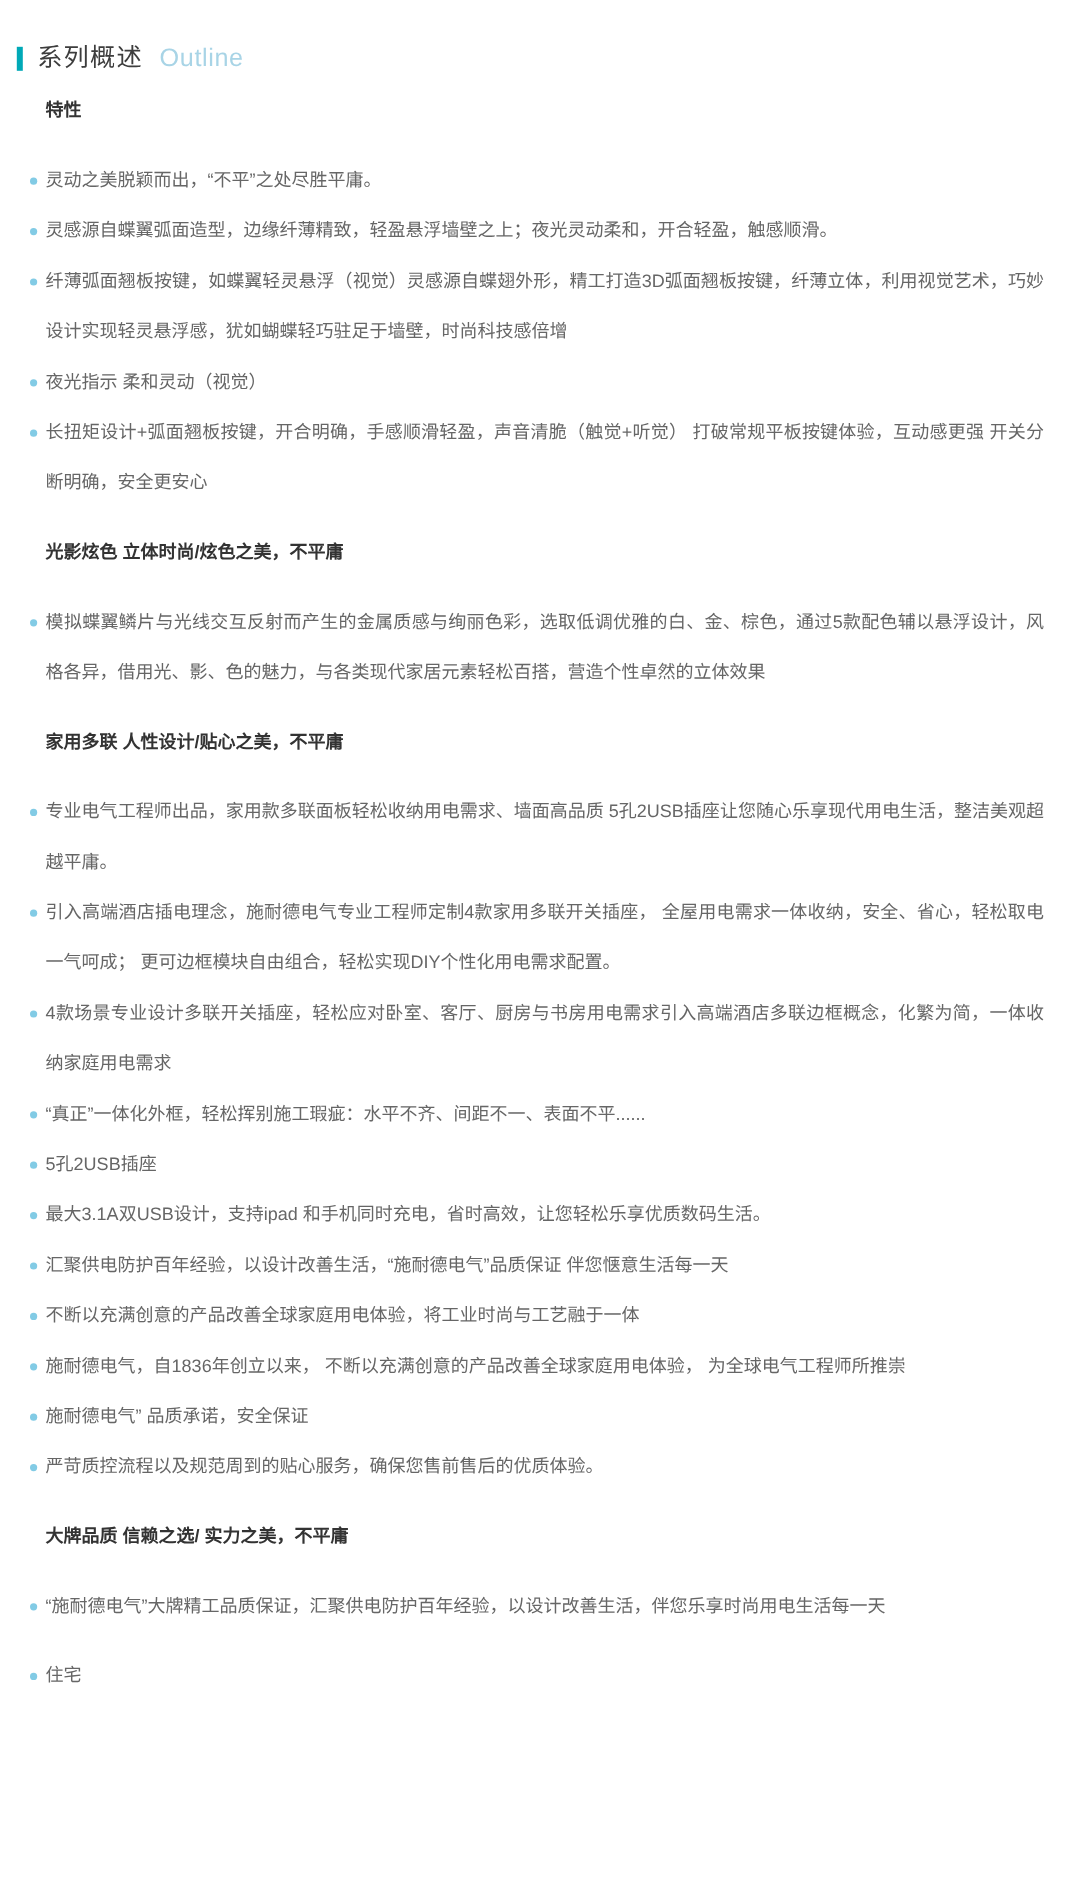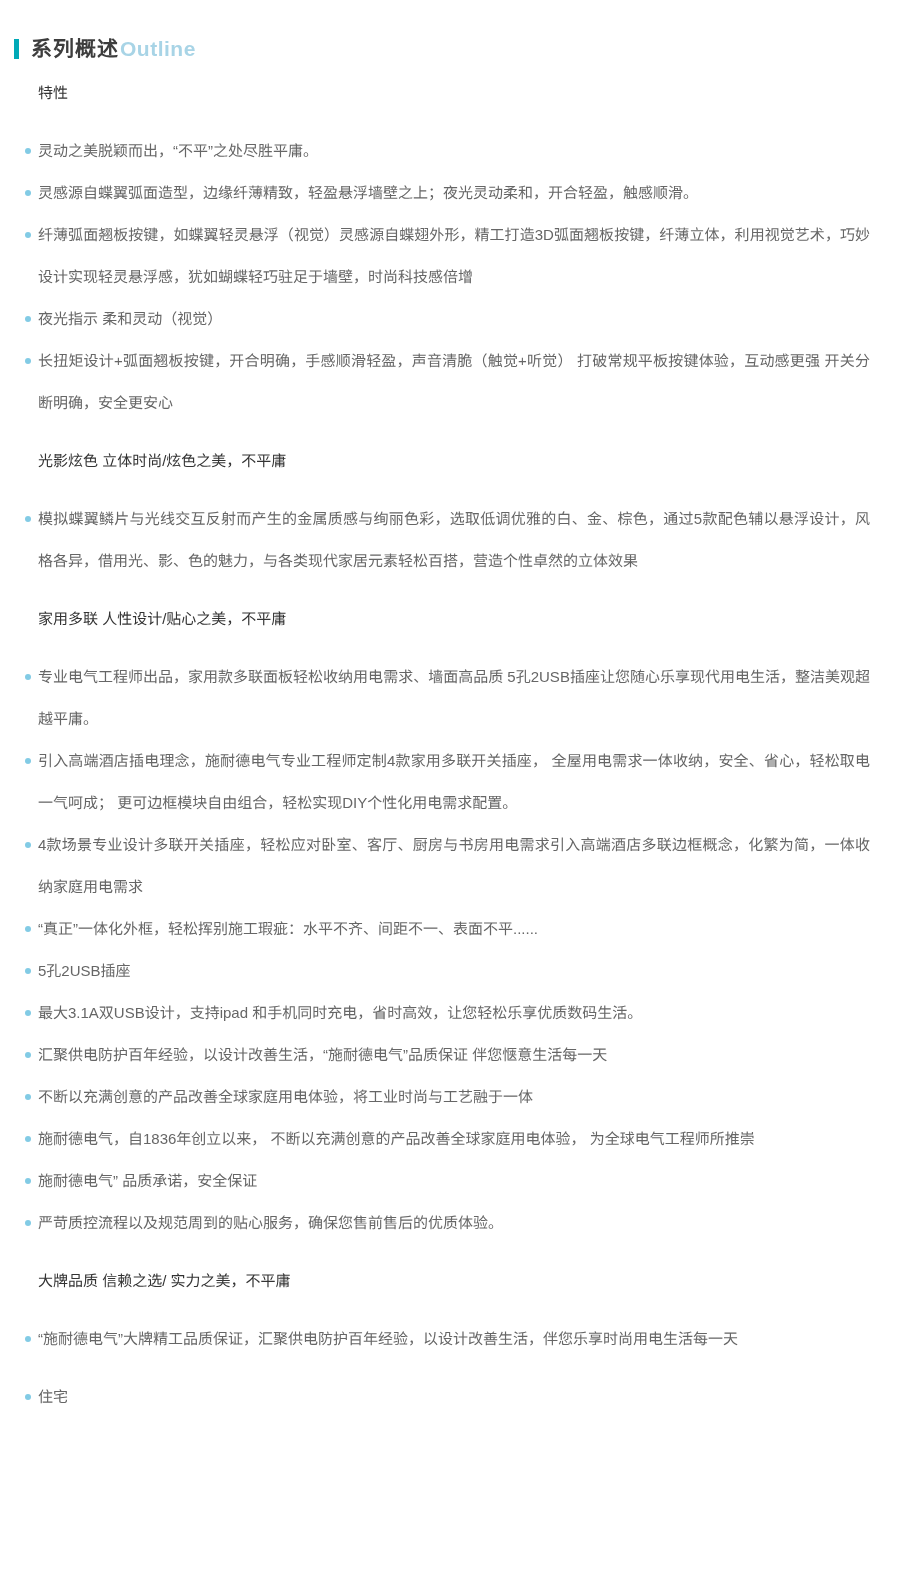--- a/index.html
+++ b/index.html
@@ -18,51 +18,51 @@
     padding-top:35px;
     background:#ffffff;
     font-family:"Liberation Sans","DejaVu Sans",sans-serif;
     overflow:hidden;
   }
   .page-title{
     display:flex;
     align-items:center;
     margin:0 0 0 14px;
     font-size:21px;
-    font-weight:700;
+    font-weight:400;
     color:var(--title-cn);
     line-height:27px;
     text-align:center;
   }
   .accent-bar{
     display:inline-block;
     width:5px;
     height:20px;
     background:var(--accent);
     margin-right:12px;
     flex:0 0 auto;
   }
   .title-cn{letter-spacing:1px;}
   .title-en{
     color:var(--title-en);
-    margin-left:1px;
+    margin-left:14px;
     letter-spacing:0.5px;
   }
   .content{
     display:flex;
     flex-direction:column;
     padding:2px 30px 10px 38px;
   }
   .feature-section{
     display:flex;
     flex-direction:column;
   }
   .section-heading{
     font-size:15px;
-    font-weight:400;
+    font-weight:700;
     color:var(--heading-text);
     line-height:42px;
     margin:8px 0;
   }
   .bullet-list{
     list-style:none;
     margin:8px 0;
     padding:0;
   }
   .bullet-item{

